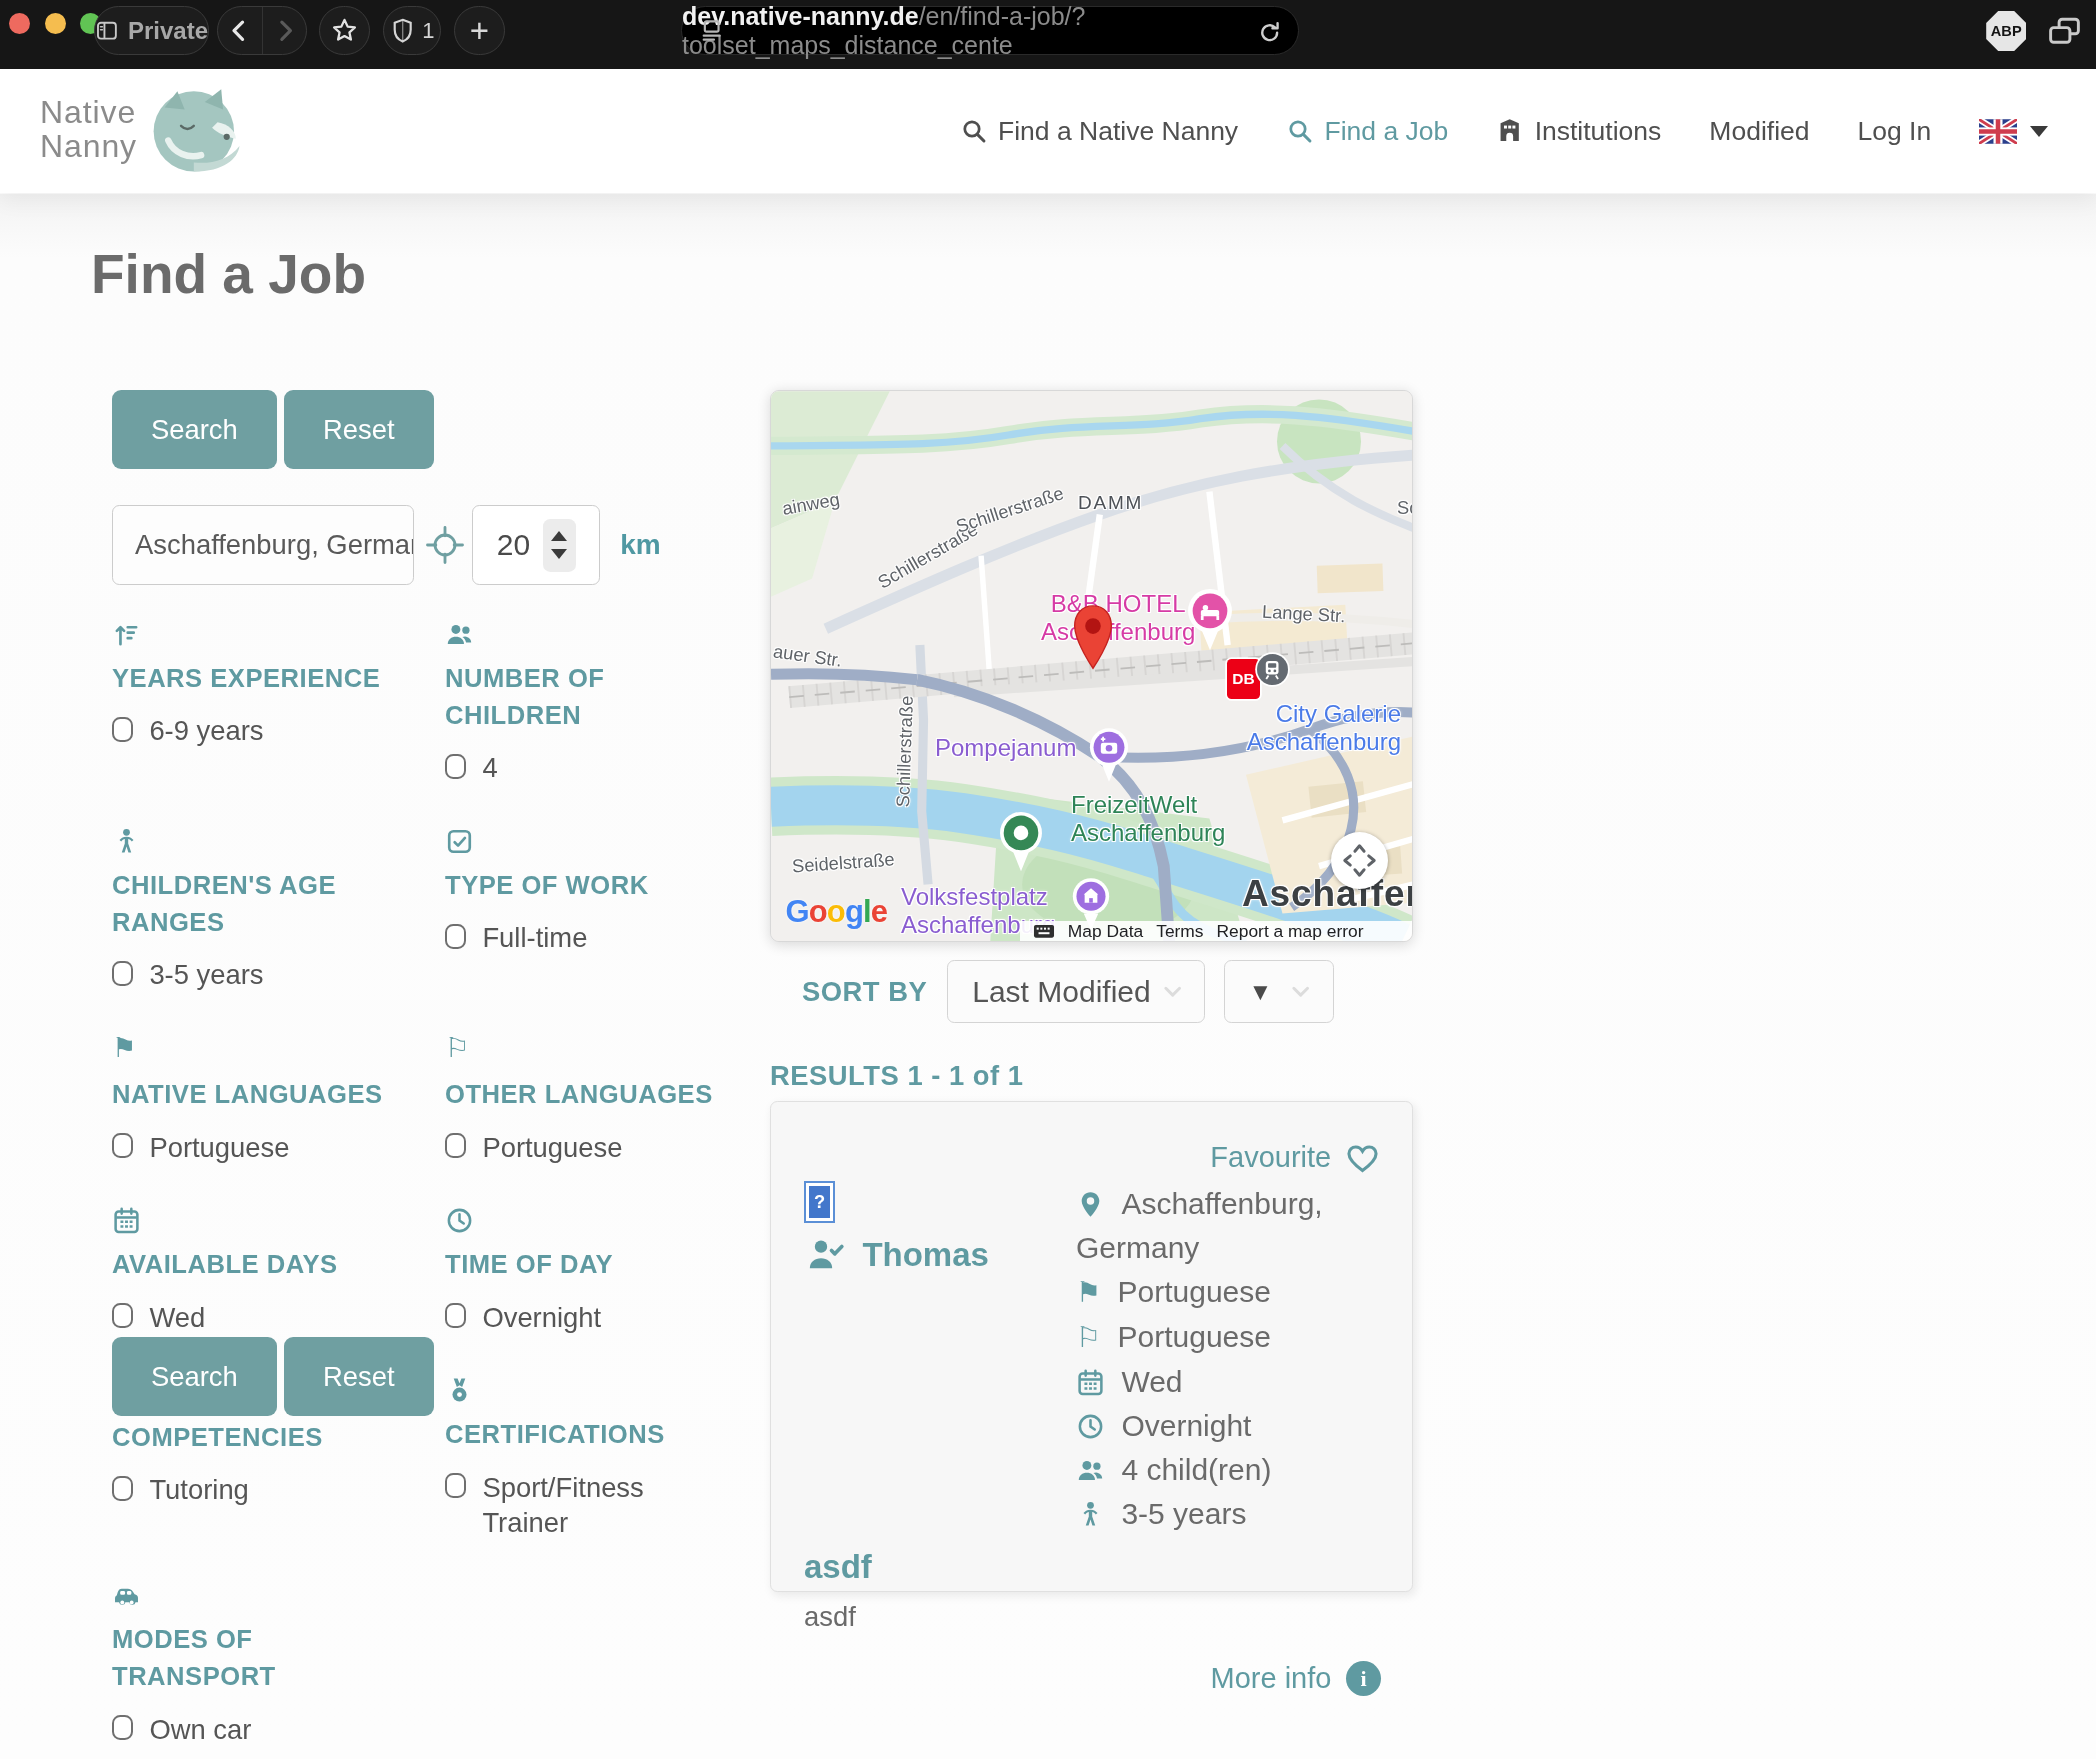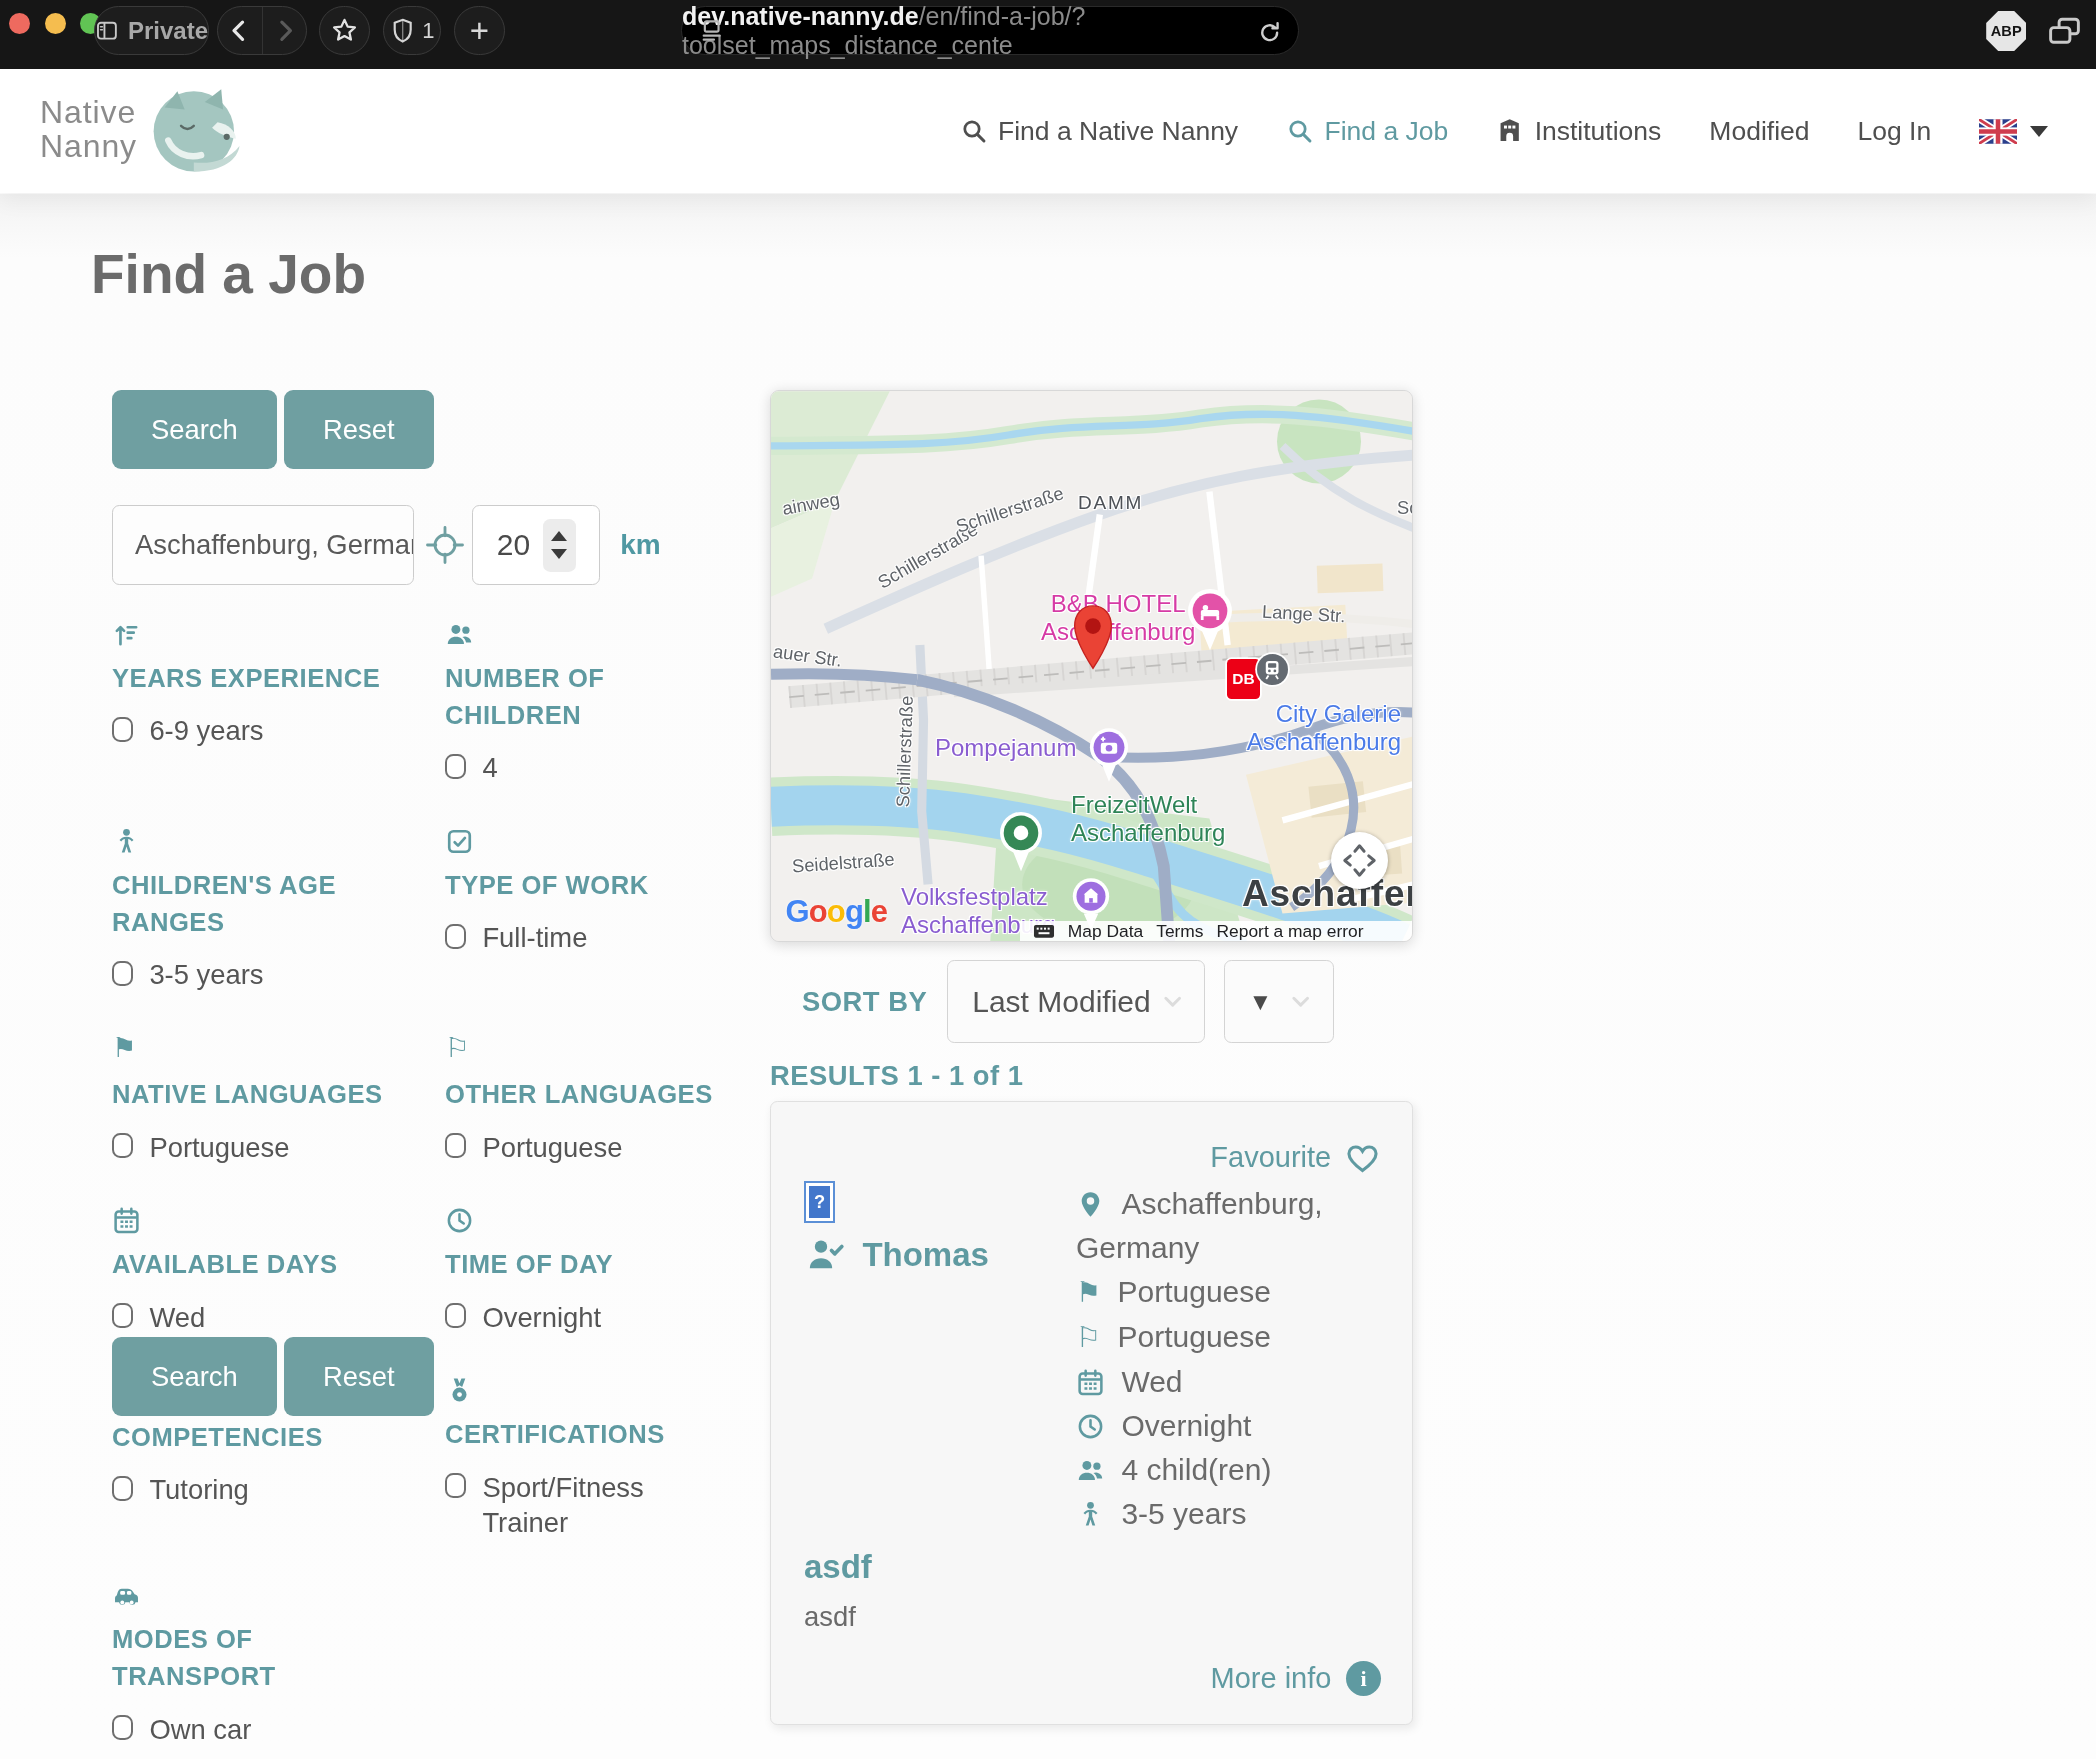--- a/index.html
+++ b/index.html
@@ -98,32 +98,32 @@
   .pan { position:absolute; z-index:7; width:57px; height:57px; background:#fff; border-radius:50%;
     box-shadow:0 0.9px 4.6px rgba(0,0,0,.35); }
   .attrib { position:absolute; z-index:8; right:0; bottom:0; left:249px; height:20px;
     background:rgba(255,255,255,.9); display:flex; align-items:center; gap:13px; padding:0 9.1px 0 12.8px;
     font-size:17.4px; color:#202124; white-space:nowrap; }
   .gl { position:absolute; z-index:8; left:14.6px; bottom:11px; font-size:31px; font-weight:bold; letter-spacing:-0.9px;
     text-shadow:0 0 2.7px #fff; }
 
   .sortrow { position:absolute; left:770px; top:766px; display:flex; align-items:center;margin-left:32px; }
   .sort-label { font-size:27.4px; font-weight:bold; color:#5f9aa1; letter-spacing:0.5px; }
-  .sel { height:83px; background:#fbfbfb; border:0.9px solid #d4d4d4; border-radius:7.3px; display:flex;
+  .sel { height:63px; background:#fbfbfb; border:0.9px solid #d4d4d4; border-radius:7.3px; display:flex;
     align-items:center; justify-content:space-between; padding:0 18.3px 0 24px; cursor:pointer; }
   .sel1 { width:258px; margin-left:20px; }
   .sel2 { width:110px; margin-left:18.3px; }
   .sel .val { font-size:30px; color:#555; }
   .sel .dir { font-size:24px; color:#4a4a4a; }
   .sel .chev { width:27.4px; height:27.4px; color:#dcdcdc; }
   .results-line { position:absolute; left:770px; top:866px; font-size:27.4px; font-weight:bold; color:#5f9aa1;
     letter-spacing:0.5px; }
 
   
-  .card { position:absolute; left:770px; top:907px; width:643px; height:624px; background:#f7f7f7;
+  .card { position:absolute; left:770px; top:907px; width:643px; height:491px; background:#f7f7f7;
     border:0.9px solid #e0e0e0; border-radius:7.3px; box-shadow:2.7px 3.7px 9.1px rgba(0,0,0,.08); }
   .fav { position:absolute; top:37px; right:31px; display:flex; align-items:center; gap:12.8px;
     color:#5f9aa1; font-size:29px; cursor:pointer; }
   .fav .hic { width:37px; height:37px; }
   .qmark { position:absolute; left:33px; top:79px; width:31px; height:42px; border:2.7px solid #5b8fd6;
     background:#fff; padding:2.7px; cursor:default; }
   .qmark-in { width:100%; height:100%; background:#4377cb; color:#fff; font-size:18.3px; font-weight:bold;
     display:flex; align-items:center; justify-content:center; }
   .who { position:absolute; left:35px; top:133px; display:flex; align-items:center; gap:16.4px;
     color:#5f9aa1; font-size:33px; font-weight:bold; }

